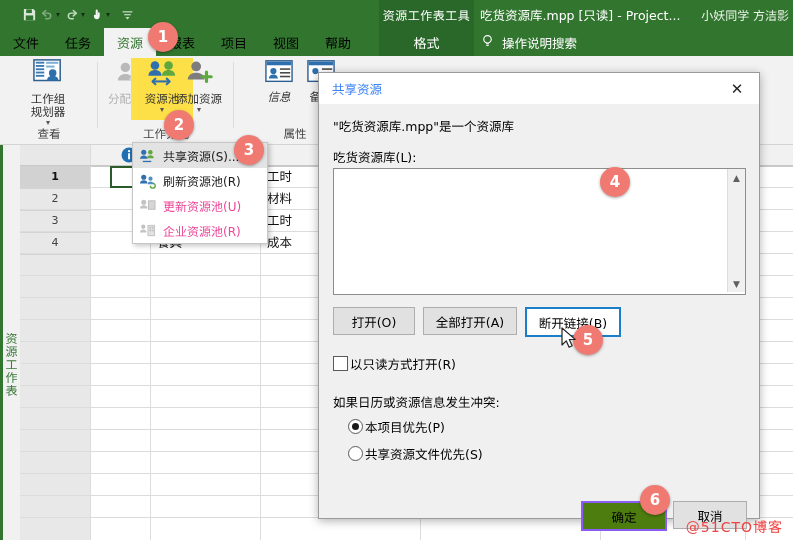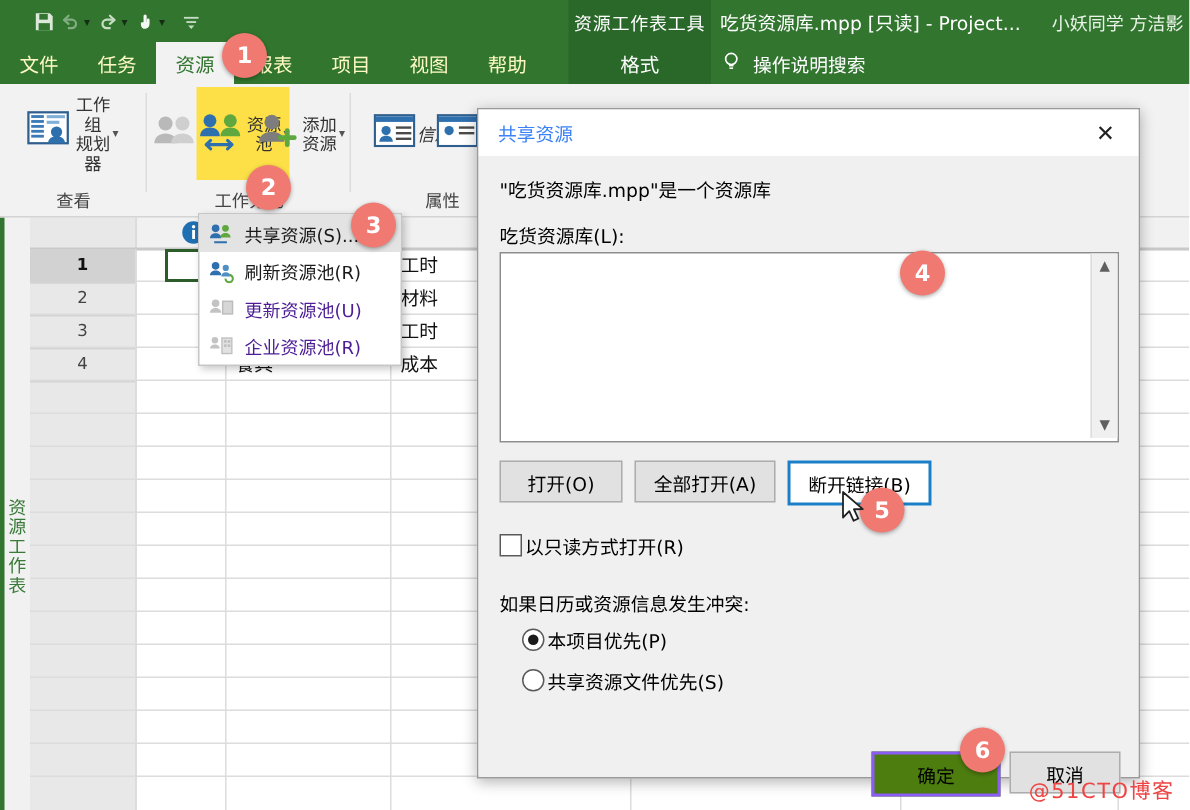--- a/index.html
+++ b/index.html
@@ -32,21 +32,21 @@
     position:absolute;right:4px;top:0;height:28px;display:flex;align-items:center;
     color:#eaf3e8;font-size:12px;white-space:nowrap;overflow:hidden;
   }
 
   
   .tabstrip{
     position:absolute;left:0;top:28px;width:793px;height:28px;background:#31752f;
   }
   .tabs{position:absolute;left:0;top:0;height:28px;display:flex;align-items:stretch;}
   .tab{
-    color:#fef9c3;font-size:13px;display:flex;align-items:center;justify-content:center;
+    color:#000000;font-size:13px;display:flex;align-items:center;justify-content:center;
     padding:0 13px;white-space:nowrap;
   }
   .tab.active{background:#f2f2f2;color:#31752f;}
   .ctxtab2{
     position:absolute;left:379px;top:0;width:95px;height:28px;background:#2a682a;
     color:#fff;font-size:13px;display:flex;align-items:center;justify-content:center;
   }
   .tellme{
     position:absolute;left:480px;top:0;height:28px;display:flex;align-items:center;gap:7px;
     color:#ffffff;font-size:12.5px;white-space:nowrap;
@@ -57,40 +57,40 @@
     position:absolute;left:0;top:56px;width:793px;height:88px;background:#f2f2f2;
     border-bottom:1px solid #d4d4d4;
   }
   .rgroup{position:absolute;top:0;height:88px;}
   .rgroup .sep{position:absolute;right:0;top:6px;width:1px;height:66px;background:#dcdcdc;}
   .rglabel{
     position:absolute;bottom:3px;width:100%;text-align:center;font-size:11.5px;color:#444;margin-top:16px;
   }
   .rbtn{
     position:absolute;top:2px;width:62px;height:62px;
-    display:flex;flex-direction:row;align-items:center;justify-content:flex-start;
+    display:flex;flex-direction:column;align-items:center;justify-content:flex-start;
     font-size:11.5px;color:#333;text-align:center;line-height:13px;
   }
   .rbtn.sel{background:#fde047;align-items:center;}
   .rbtn .lbl{margin-top:2px;white-space:pre-line;}
   .rbtn .chev{font-size:8px;color:#555;line-height:8px;margin-top:0px;}
   .rbtn.dis{color:#b2b2b2;}
 
   
   .dropdown{
     position:absolute;left:132px;top:142px;width:134px;height:100px;
     background:#fff;border:1px solid #c6c6c6;box-shadow:2px 2px 5px rgba(0,0,0,.22);
     z-index:40;
   }
   .dd-item{
     position:relative;height:25px;display:flex;align-items:center;gap:7px;padding-left:5px;
     font-size:12px;color:#1a1a1a;
   }
   .dd-item.hl{background:#e3e3e3;}
-  .dd-item.dis{color:#4c1d95;}
+  .dd-item.dis{color:#ec4899;}
   .dd-ico{width:18px;height:18px;display:inline-flex;align-items:center;justify-content:center;flex:0 0 18px;}
 
   
   .sheet{position:absolute;left:0;top:144px;width:793px;height:396px;background:#fff;overflow:hidden;}
   .vside{
     position:absolute;left:0;top:0;width:20px;height:396px;background:#f1f1f1;
     border-right:1px solid #dadada;
   }
   .vside .vtxt{
     position:absolute;left:2px;top:188px;writing-mode:vertical-rl;

